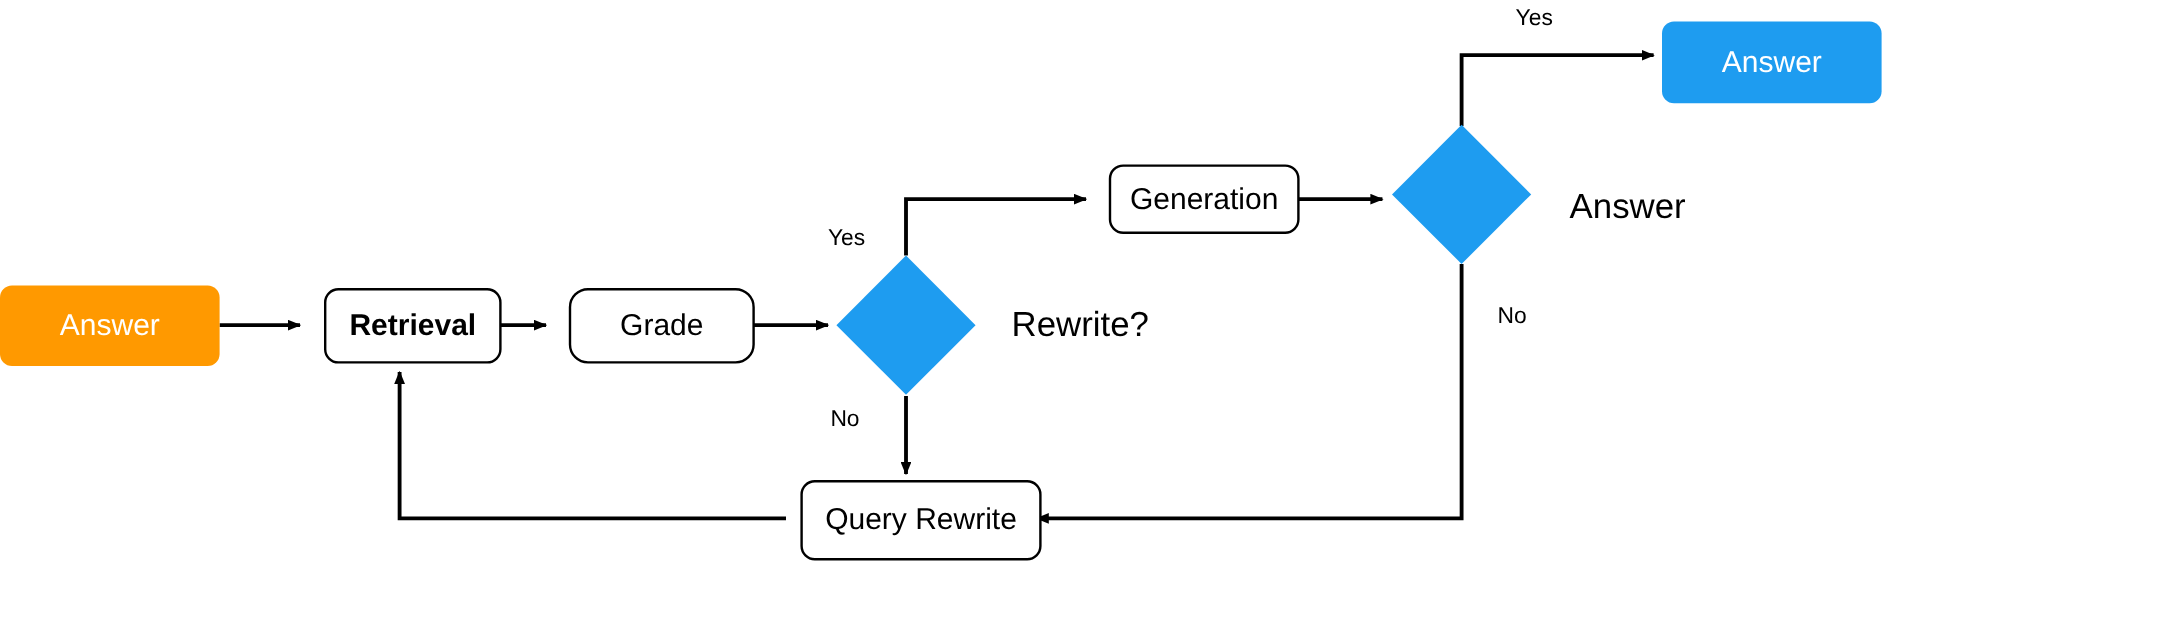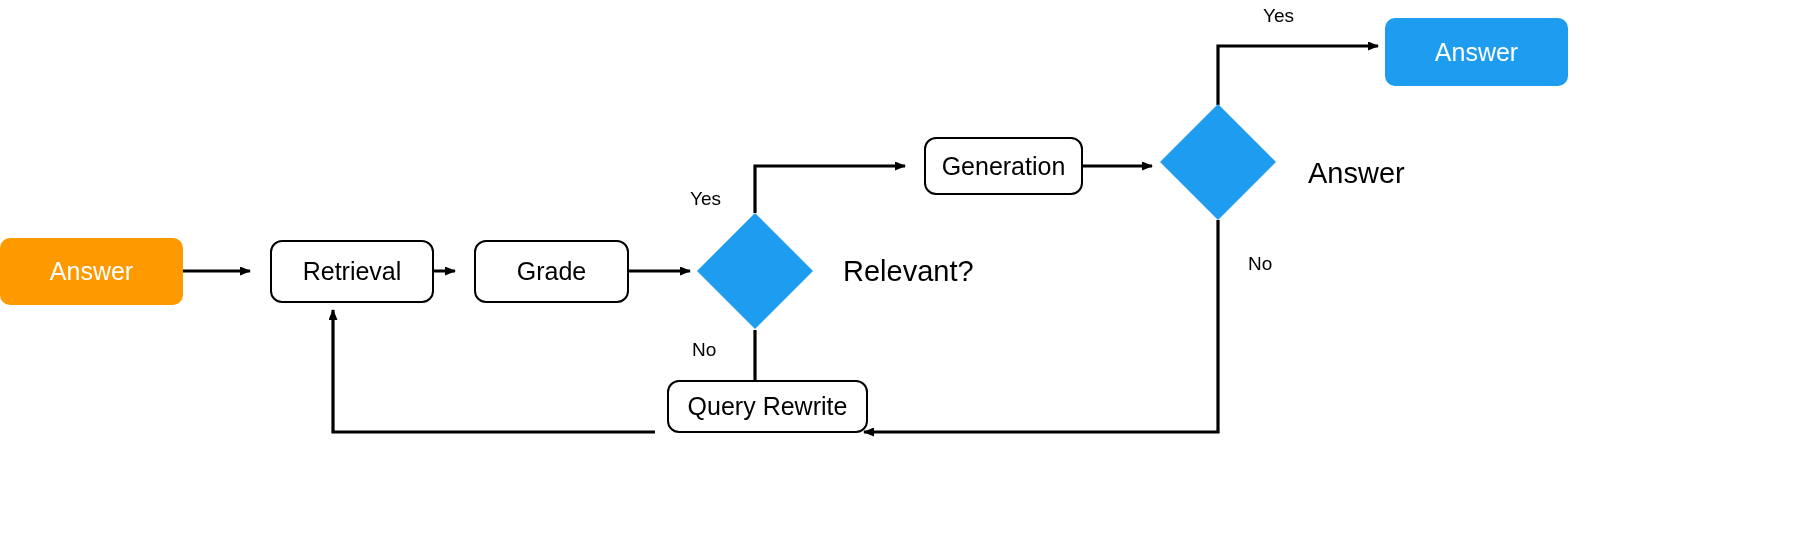--- a/index.html
+++ b/index.html
@@ -98,49 +98,49 @@
 
     <path d="M 1218 220 L 1218 432 L 864 432" stroke="#000000" stroke-width="3.2" fill="none" marker-end="url(#arrowhead)"></path>
 
     <path d="M 655 432 L 333 432 L 333 310" stroke="#000000" stroke-width="3.2" fill="none" marker-end="url(#arrowhead)"></path>
   </svg>
 
   <div class="node box-filled" style="left:0px; top:238px; width:183px; height:67px; background:#FF9900; color:#FFFFFF;">
     <span>Answer</span>
   </div>
 
-  <div class="node box-plain" style="left:258px; top:240px; width:164px; height:63px;">
+  <div class="node box-plain" style="left:258px; top:240px; width:148px; height:63px;font-weight:bold;">
     <span>Retrieval</span>
   </div>
 
-  <div class="node box-plain" style="left:462px; top:240px; width:155px; height:63px;">
+  <div class="node box-plain" style="left:462px; top:240px; width:155px; height:63px;border-radius:16px;">
     <span>Grade</span>
   </div>
 
   <div class="diamond-wrap" style="left:714px; top:230px; width:82px; height:82px;">
     <div class="diamond" style="background:#1E9CF0;"></div>
   </div>
-  <div class="node-side-label" style="left:843px; top:253px;">Relevant?</div>
+  <div class="node-side-label" style="left:843px; top:253px;">Rewrite?</div>
 
   <div class="node box-plain" style="left:912px; top:137px; width:159px; height:58px;">
     <span>Generation</span>
   </div>
 
   <div class="diamond-wrap" style="left:1177px; top:121px; width:82px; height:82px;">
     <div class="diamond" style="background:#1E9CF0;"></div>
   </div>
   <div class="node-side-label" style="left:1308px; top:155px; text-align:left;">
     <div>Answer</div>
   </div>
 
   <div class="node box-filled" style="left:1385px; top:18px; width:183px; height:68px; background:#1E9CF0; color:#FFFFFF;">
     <span>Answer</span>
   </div>
 
-  <div class="node box-plain" style="left:655px; top:380px; width:201px; height:53px;">
+  <div class="node box-plain" style="left:655px; top:400px; width:201px; height:67px;">
     <span>Query Rewrite</span>
   </div>
 
   <div class="edge-label" style="left:690px; top:188px;">Yes</div>
 
   <div class="edge-label" style="left:692px; top:339px;">No</div>
 
   <div class="edge-label" style="left:1263px; top:5px;">Yes</div>
 
   <div class="edge-label" style="left:1248px; top:253px;">No</div>

